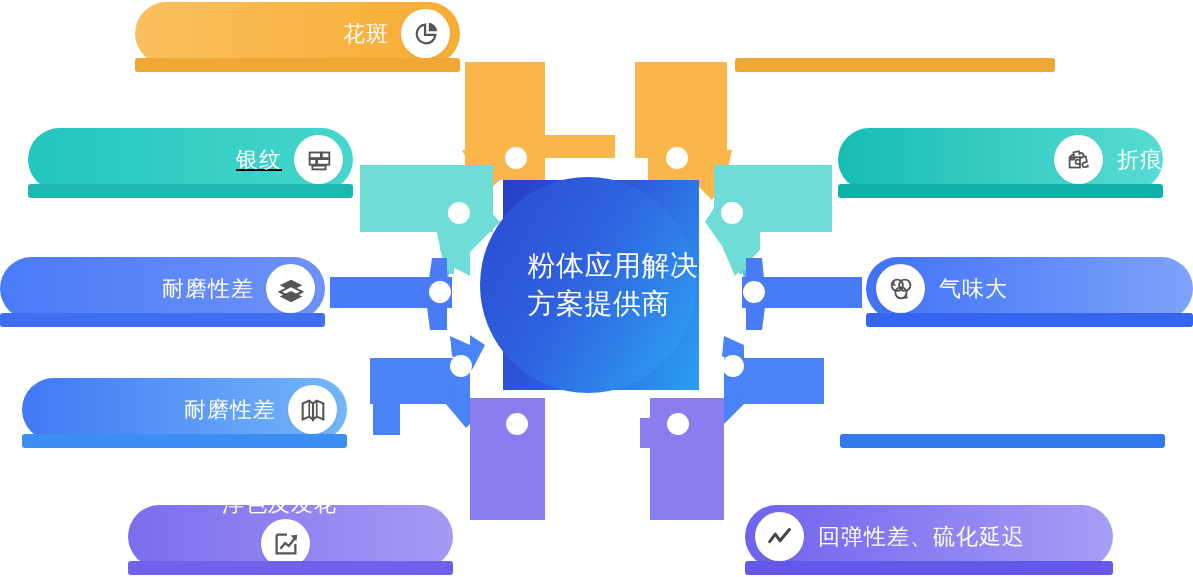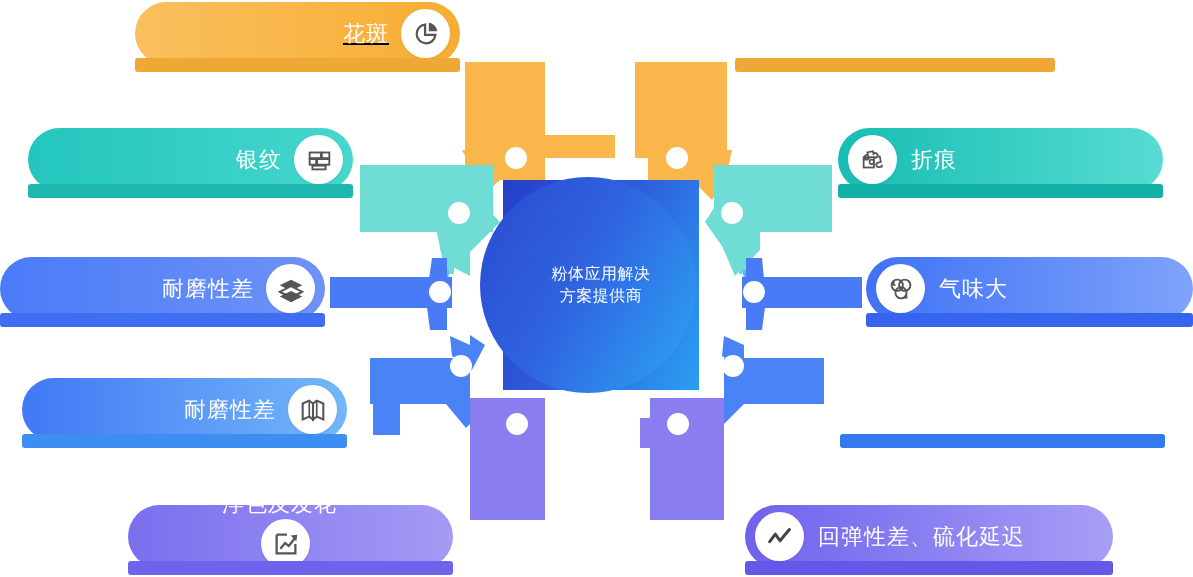--- a/index.html
+++ b/index.html
@@ -19,24 +19,24 @@
     position:absolute;
     left:503px;top:180px;width:196px;height:210px;
     background:linear-gradient(115deg,#2540c8 0%,#2f59db 45%,#2aa0f2 100%);
   }
   .center-circle{
     position:absolute;left:-23px;top:-3px;width:216px;height:216px;
     border-radius:50%;
     background:linear-gradient(120deg,#2a4ad0 0%,#2f62df 45%,#2da6f5 100%);
   }
   .center-label{
-    position:absolute;left:0;top:0;width:196px;height:210px;
+    position:absolute;left:12px;top:0;width:196px;height:210px;
     display:flex;flex-direction:column;align-items:center;justify-content:center;
-    color:#ffffff;font-size:16px;line-height:1.35;letter-spacing:.5px;
-    text-align:center;white-space:pre-line;
+    color:#ffffff;font-size:28px;line-height:1.35;letter-spacing:.5px;
+    white-space:pre-line;
   }
 
   
   .pill{
     position:absolute;height:63px;border-radius:32px;
     display:flex;align-items:center;
     box-sizing:border-box;
   }
   .pill.left{justify-content:flex-end;padding-right:10px;}
   .pill.right{justify-content:flex-start;padding-left:10px;}
@@ -132,48 +132,48 @@
       <circle cx="678" cy="424" r="11" fill="#ffffff"></circle>
     </g>
   </svg>
 
   <div class="center-node">
     <div class="center-circle"></div>
     <div class="center-label">粉体应用解决
 方案提供商</div>
   </div>
 
-  <div class="pill left" style="left:135px;top:2px;width:325px;background:linear-gradient(90deg,#fabf5e,#f7ad33);text-decoration:underline;">
+  <div class="pill left" style="left:135px;top:2px;width:325px;background:linear-gradient(90deg,#fabf5e,#f7ad33);">
     <span class="pill-label">花斑</span>
     <span class="pill-icon">
       <svg width="30" height="30" viewBox="0 0 32 32">
         <path d="M15 6 A10 10 0 1 0 26 17 L15 17 Z" fill="none" stroke="#555" stroke-width="2.4"></path>
         <path d="M19 4 A10 10 0 0 1 28 13 L19 13 Z" fill="#555"></path>
       </svg>
     </span>
   </div>
   <div class="ledge" style="left:135px;top:58px;width:325px;background:#efa835;"></div>
 
   <div class="ledge" style="left:735px;top:58px;width:320px;background:#efa835;"></div>
 
-  <div class="pill left" style="left:28px;top:128px;width:325px;background:linear-gradient(90deg,#23c6bd,#46d6cd);">
+  <div class="pill left" style="left:28px;top:128px;width:325px;background:linear-gradient(90deg,#23c6bd,#46d6cd);text-decoration:underline;">
     <span class="pill-label">银纹</span>
     <span class="pill-icon">
       <svg width="30" height="30" viewBox="0 0 32 32">
         <rect x="6" y="8" width="12" height="6" fill="none" stroke="#555" stroke-width="2"></rect>
         <rect x="19" y="8" width="8" height="6" fill="none" stroke="#555" stroke-width="2"></rect>
         <rect x="6" y="15" width="7" height="6" fill="none" stroke="#555" stroke-width="2"></rect>
         <rect x="14" y="15" width="13" height="6" fill="none" stroke="#555" stroke-width="2"></rect>
         <rect x="9" y="22" width="14" height="4" fill="none" stroke="#555" stroke-width="2"></rect>
       </svg>
     </span>
   </div>
   <div class="ledge" style="left:28px;top:184px;width:325px;background:#1db7af;"></div>
 
-  <div class="pill right" style="left:838px;top:128px;width:325px;background:linear-gradient(90deg,#17bdb4,#57dcd2);">
+  <div class="pill right" style="left:838px;top:128px;width:325px;background:linear-gradient(90deg,#17bdb4,#57dcd2);justify-content:flex-end;">
     <span class="pill-icon">
       <svg width="30" height="30" viewBox="0 0 32 32">
         <path d="M7 13 h6 a2.5 2.5 0 1 1 0 -4 v-3 h6 v3 a2.5 2.5 0 1 1 0 4 h6 v6 h-3 a2.5 2.5 0 1 0 0 5 h3 v-2" fill="none" stroke="#555" stroke-width="1.9" transform="translate(-1,1) rotate(-12 16 16)"></path>
         <rect x="6" y="13" width="11" height="11" fill="none" stroke="#555" stroke-width="1.9"></rect>
         <path d="M17 18.5 a2.4 2.4 0 1 1 0 -1" fill="none" stroke="#555" stroke-width="1.9"></path>
       </svg>
     </span>
     <span class="pill-label">折痕</span>
   </div>
   <div class="ledge" style="left:838px;top:184px;width:325px;background:#12b1a8;"></div>

